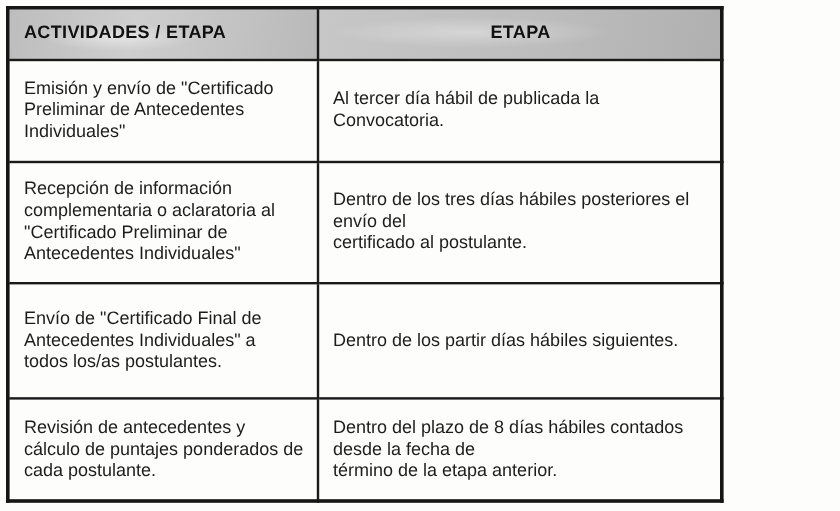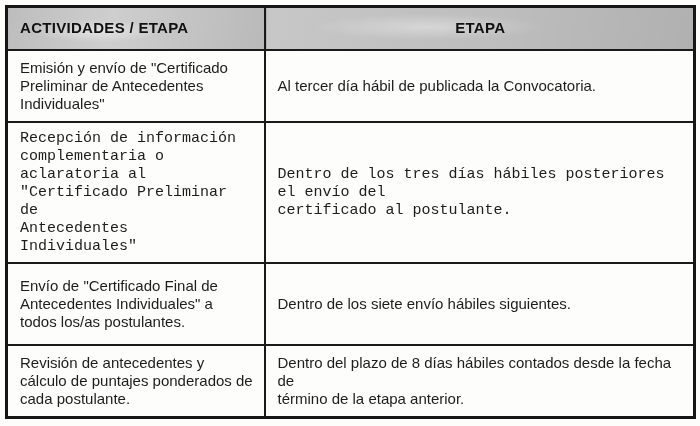--- a/index.html
+++ b/index.html
@@ -9,21 +9,21 @@
     height: 426px;
     background: #fdfdfc;
     font-family: "Liberation Sans", sans-serif;
     color: #1d1d1d;
     overflow: hidden;
   }
   .doc-wrap {
     position: absolute;
     left: 5px;
     top: 5px;
-    width: 691px;
+    width: 598px;
     height: 414px;
   }
   table.plazos {
     width: 100%;
     height: 100%;
     border-collapse: collapse;
     table-layout: fixed;
     border: 3px solid #161616;
   }
   table.plazos th,
@@ -54,21 +54,21 @@
     text-align: center;
     background:
       radial-gradient(160px 18px at 38% 45%, rgba(255,255,255,0.35), rgba(255,255,255,0) 72%),
       linear-gradient(100deg, #c7c7c7, #bdbdbd 55%, #b0b0b0);
   }
   td.activity { padding-right: 6px; }
   td.plazo { padding-right: 8px; }
   tr.r-hdr { height: 43px; }
   tr.r-0 { height: 63px; }
   tr.r-1 { height: 70px; }
-  tr.r-2 { height: 83px; font-family: Liberation Mono, monospace; }
+  tr.r-2 { height: 83px; }
   tr.r-3 { height: 79px; }
   tr.r-4 { height: 70px; margin-top: 20px; }
 </style>
 </head>
 <body>
 
 <div class="doc-wrap">
   <table class="plazos">
     <colgroup>
       <col class="c-act">
@@ -92,21 +92,21 @@
 complementaria o aclaratoria al
 "Certificado Preliminar de
 Antecedentes Individuales"</td>
         <td class="plazo">Dentro de los tres días hábiles posteriores el envío del
 certificado al postulante.</td>
       </tr>
       <tr class="r-3">
         <td class="activity">Envío de "Certificado Final de
 Antecedentes Individuales" a
 todos los/as postulantes.</td>
-        <td class="plazo">Dentro de los siete envío hábiles siguientes.</td>
+        <td class="plazo">Dentro de los partir días hábiles siguientes.</td>
       </tr>
       <tr class="r-4">
         <td class="activity">Revisión de antecedentes y
 cálculo de puntajes ponderados de
 cada postulante.</td>
         <td class="plazo">Dentro del plazo de 8 días hábiles contados desde la fecha de
 término de la etapa anterior.</td>
       </tr>
     </tbody>
   </table>

